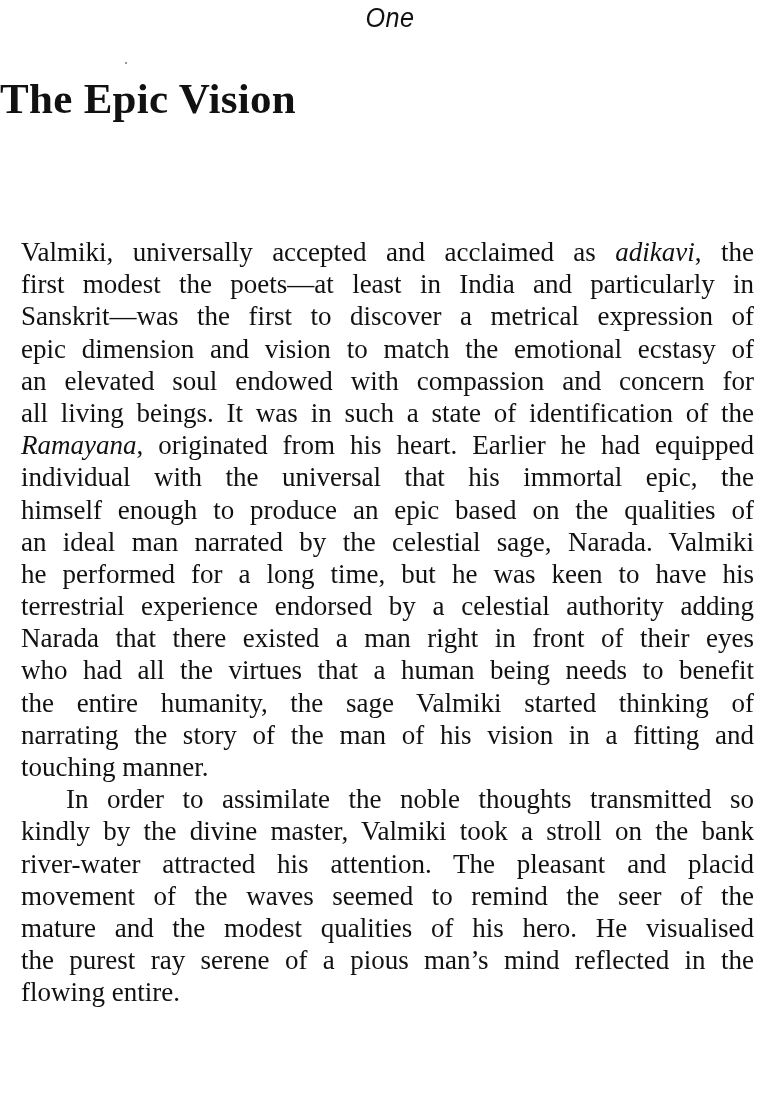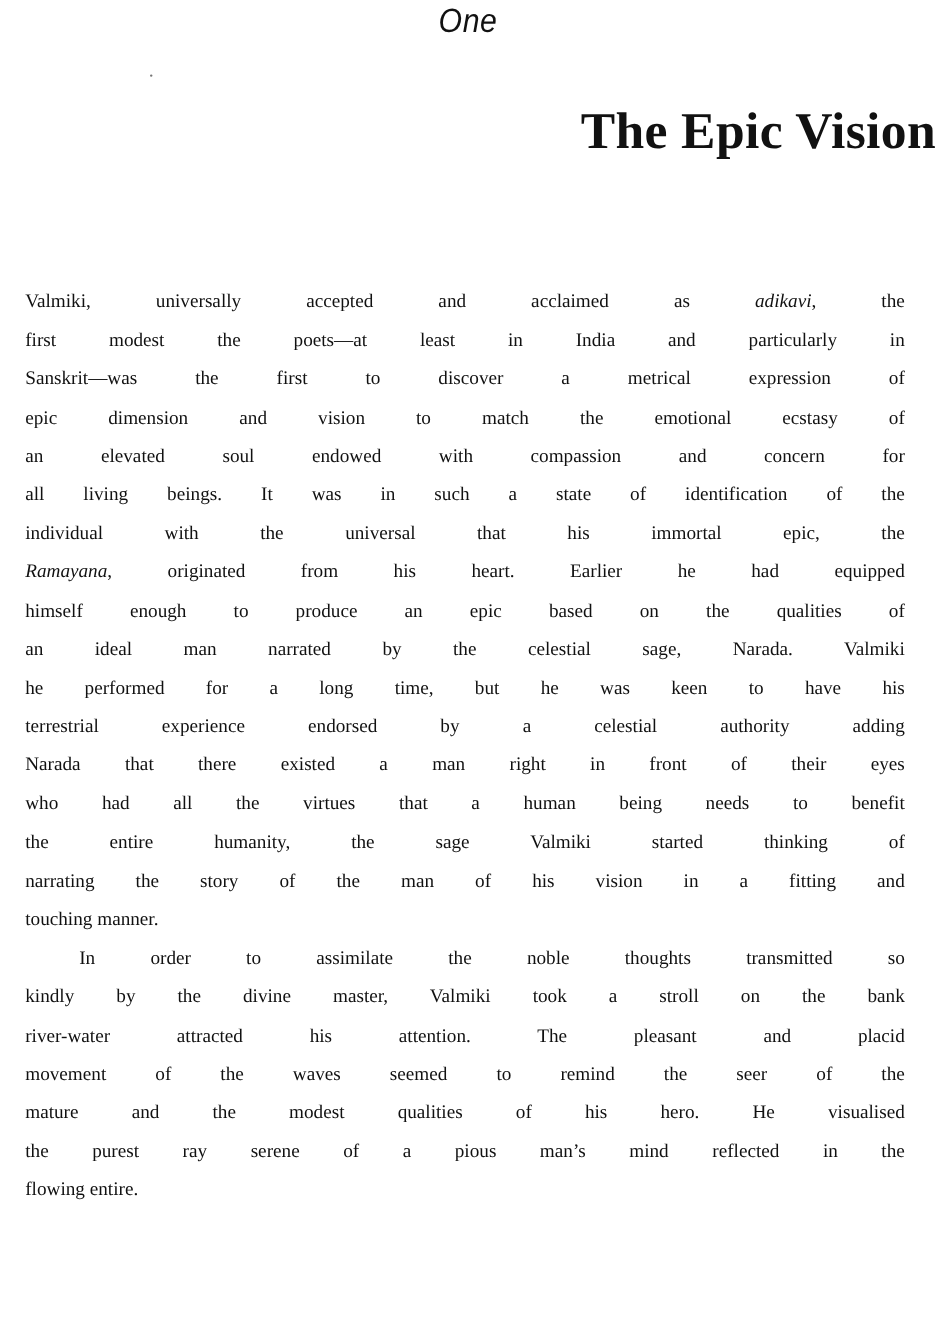--- a/index.html
+++ b/index.html
@@ -39,36 +39,36 @@
       position: absolute;
       left: 125px;
       top: 62px;
       width: 2px;
       height: 2px;
       background: #777;
       border-radius: 1px;
     }
     .chapter-title {
       position: absolute;
-      top: 82px;
+      top: 71px;
       left: 0;
       width: 780px;
-      text-align: right;
+      text-align: left;
       font-weight: bold;
       font-size: 43px;
       line-height: 56px;
       margin: 0;
       letter-spacing: 0.3px;
     }
     .body-text {
       position: absolute;
       left: 21px;
       top: 236px;
       width: 733px;
-      font-size: 16px;
+      font-size: 27px;
       line-height: 32.2px;
     }
     .line {
       display: block;
       white-space: nowrap;
       text-align: justify;
       text-align-last: justify;
       height: 32.2px;
     }
     .line.last {
@@ -89,22 +89,22 @@
   <div class="stray-dot"></div>
   <h1 class="chapter-title">The Epic Vision</h1>
   <div class="body-text" id="body-text">
       <div>
         <span class="line"><span>Valmiki, universally accepted and acclaimed as </span><span class="em">adikavi</span><span>, the</span></span>
         <span class="line"><span>first modest the poets—at least in India and particularly in</span></span>
         <span class="line"><span>Sanskrit—was the first to discover a metrical expression of</span></span>
         <span class="line"><span>epic dimension and vision to match the emotional ecstasy of</span></span>
         <span class="line"><span>an elevated soul endowed with compassion and concern for</span></span>
         <span class="line"><span>all living beings. It was in such a state of identification of the</span></span>
+        <span class="line"><span class="em">Ramayana</span><span>, originated from his heart. Earlier he had equipped</span></span>
         <span class="line"><span>individual with the universal that his immortal epic, the</span></span>
-        <span class="line"><span class="em">Ramayana</span><span>, originated from his heart. Earlier he had equipped</span></span>
         <span class="line"><span>himself enough to produce an epic based on the qualities of</span></span>
         <span class="line"><span>an ideal man narrated by the celestial sage, Narada. Valmiki</span></span>
         <span class="line"><span>he performed for a long time, but he  was keen to have his</span></span>
         <span class="line"><span>terrestrial experience endorsed by a celestial authority adding</span></span>
         <span class="line"><span>Narada that there existed a man right in front of their eyes</span></span>
         <span class="line"><span>who had all  the virtues that a human being needs to benefit</span></span>
         <span class="line"><span>the entire humanity, the sage Valmiki started thinking of</span></span>
         <span class="line"><span>narrating the story of the man of his vision in a fitting and</span></span>
         <span class="line last"><span>touching manner.</span></span>
       </div>

